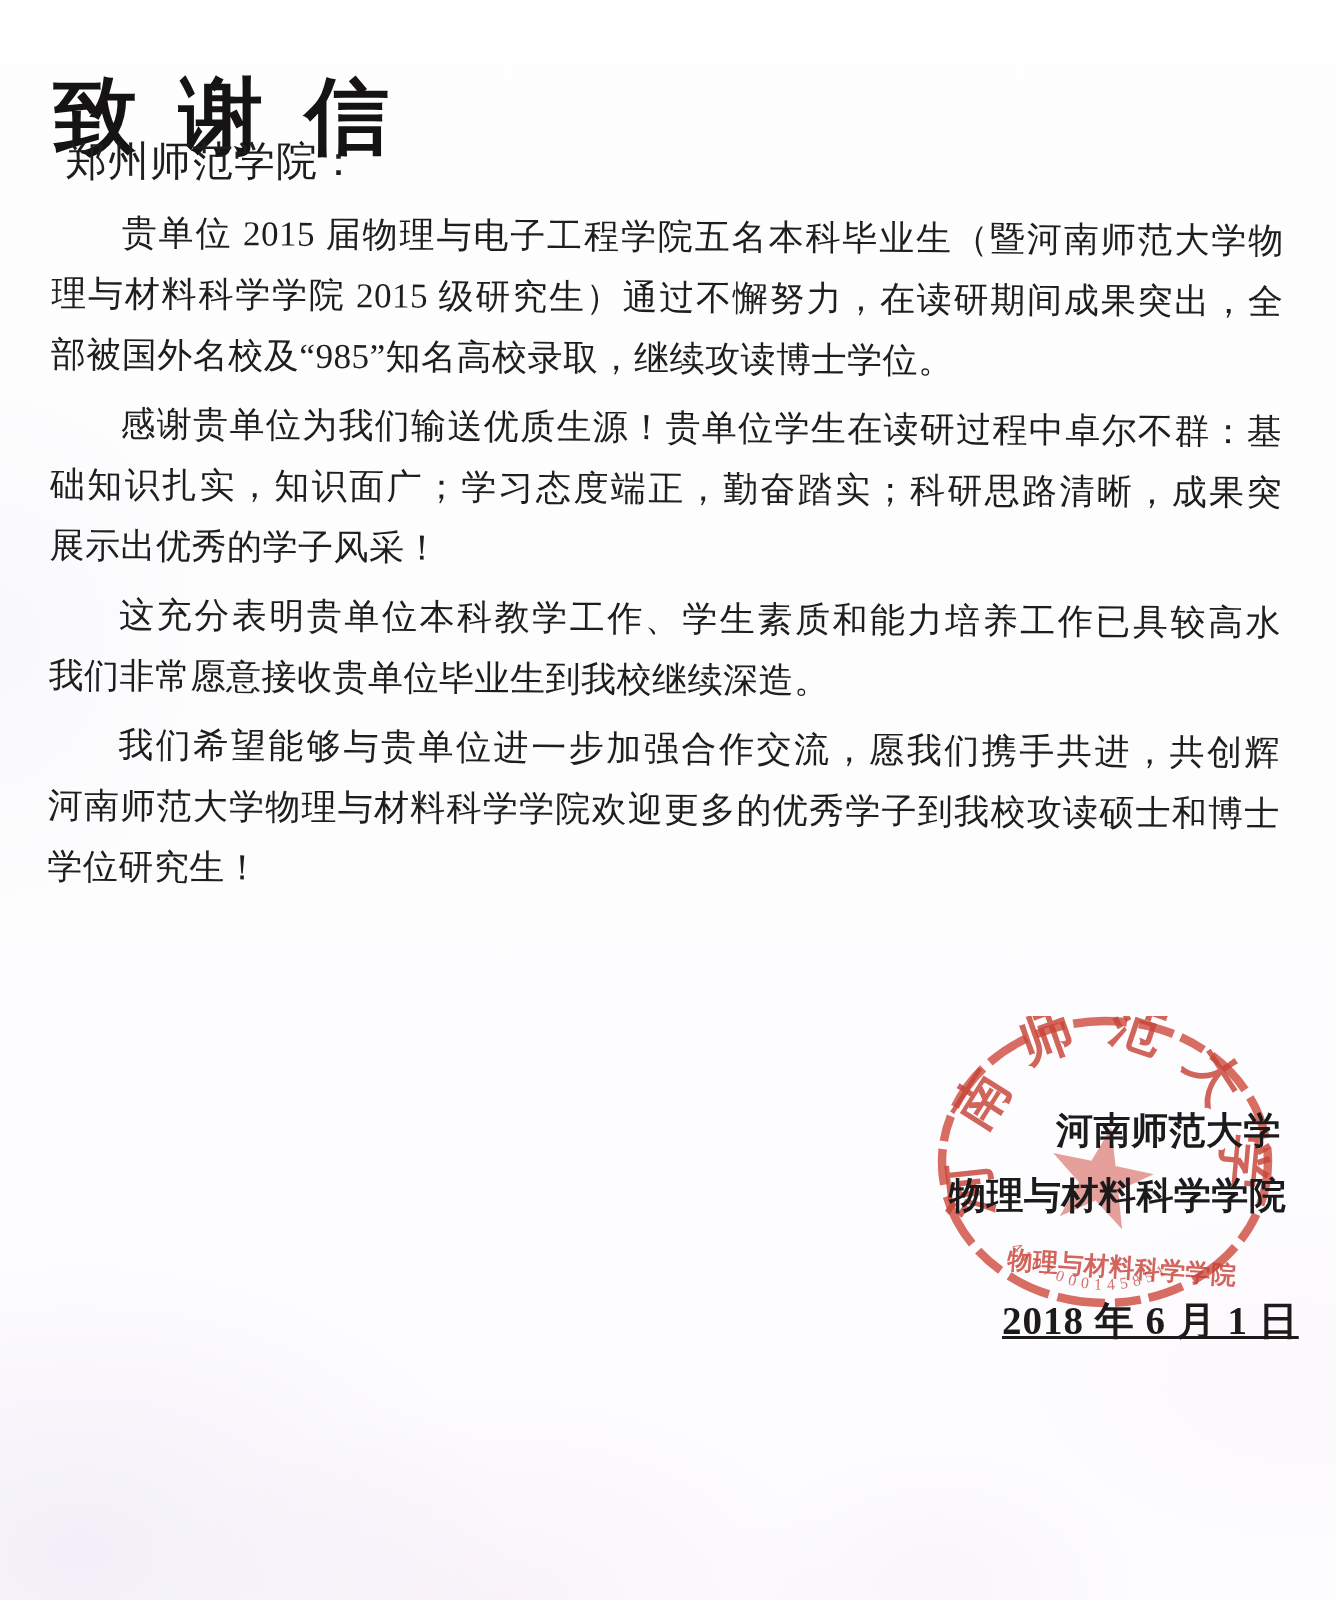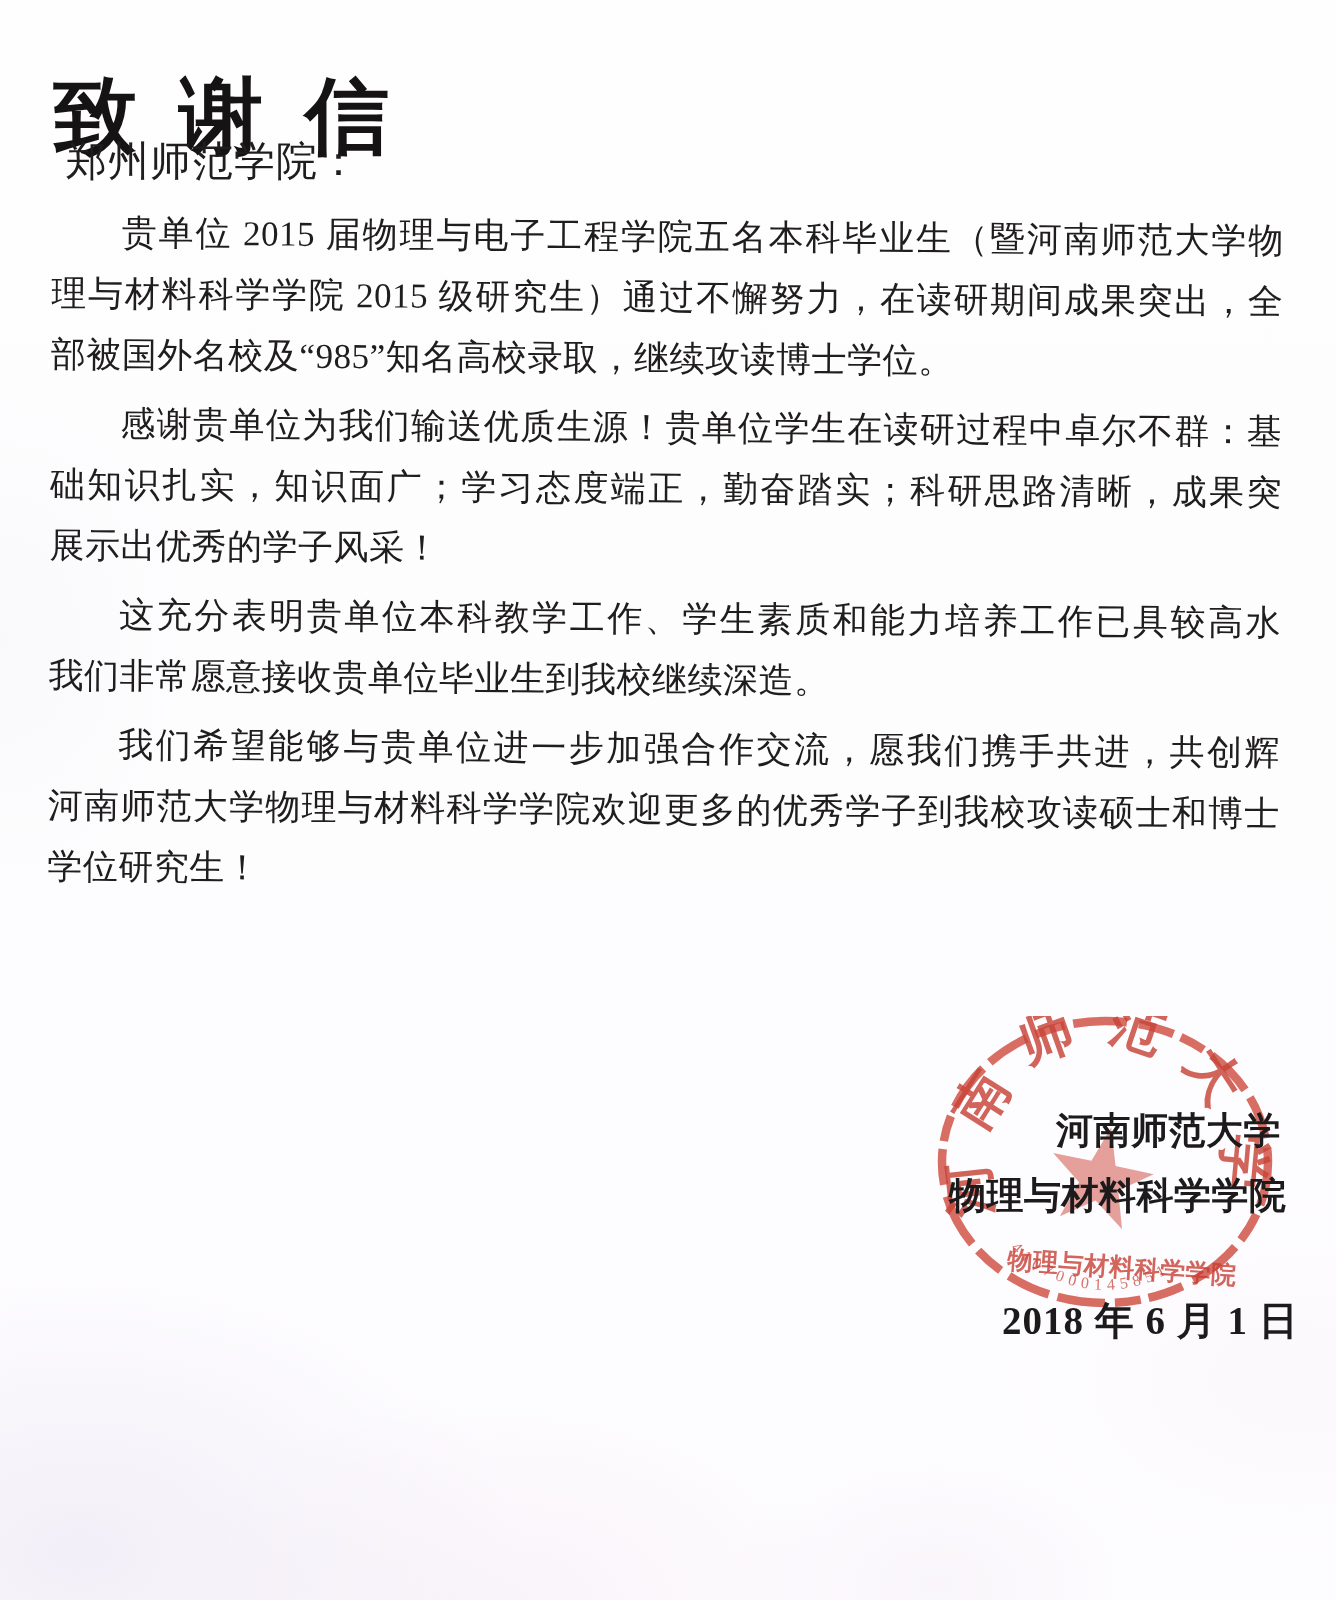--- a/index.html
+++ b/index.html
@@ -45,21 +45,21 @@
     text-justify:inter-character;
     overflow:hidden;
     letter-spacing:0.5px;
   }
   .line.first{text-indent:70px;}
   .line.last{text-align-last:left;}
   
   .sig{position:absolute;z-index:3;font-weight:700;color:#1c1a1b;}
   .sig-university{left:1056px;top:1106px;font-size:37px;letter-spacing:0.5px;}
   .sig-college{left:949px;top:1171px;font-size:37px;letter-spacing:0.5px;}
-  .sig-date{left:1002px;top:1294px;font-size:39px;letter-spacing:1px;}
+  .sig-date{left:1002px;top:1294px;font-size:39px;letter-spacing:1px;text-decoration:underline;}
   
   .stamp{
     position:absolute;left:935px;top:1016px;width:340px;height:292px;
     z-index:2;
     mix-blend-mode:multiply;
     filter:blur(0.3px);
   }
   .stamp svg{display:block;width:100%;height:100%;}
 </style>
 </head>

